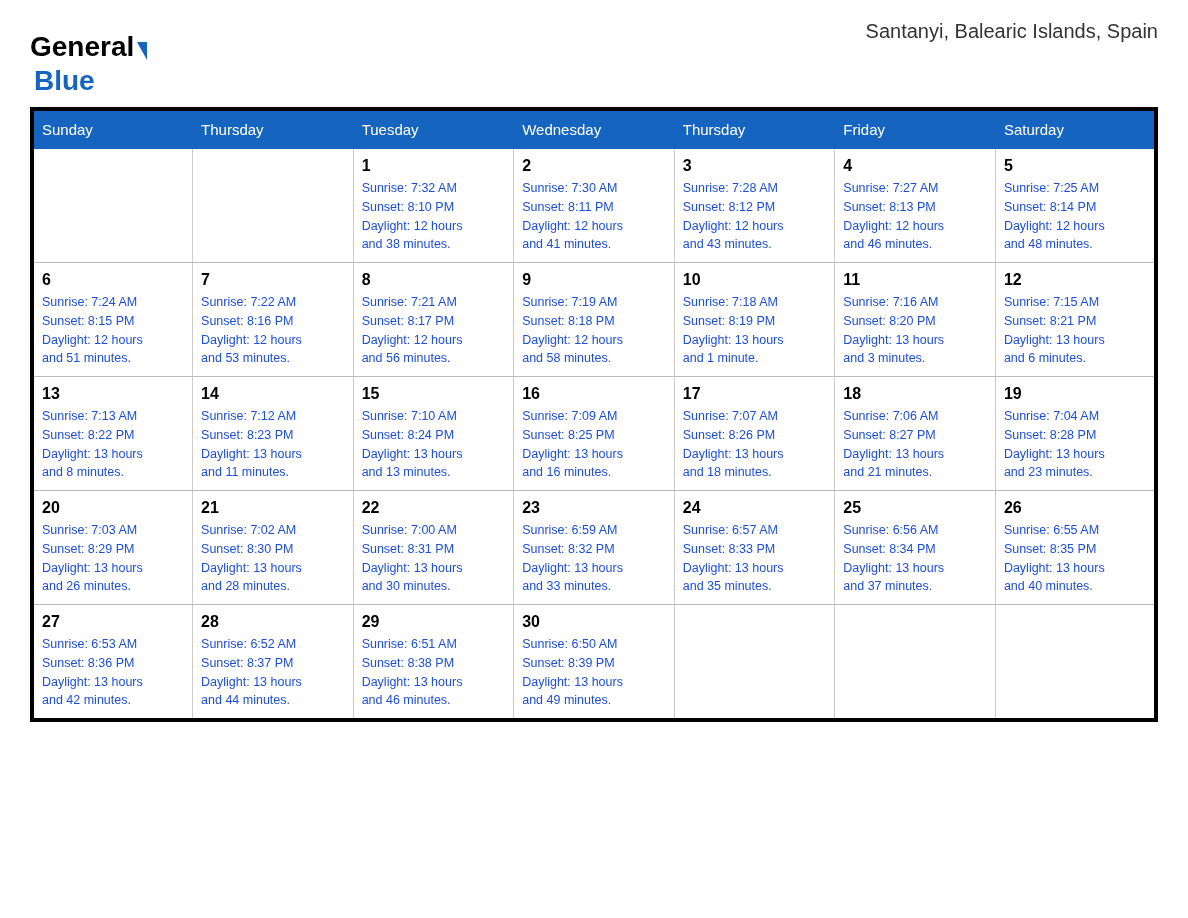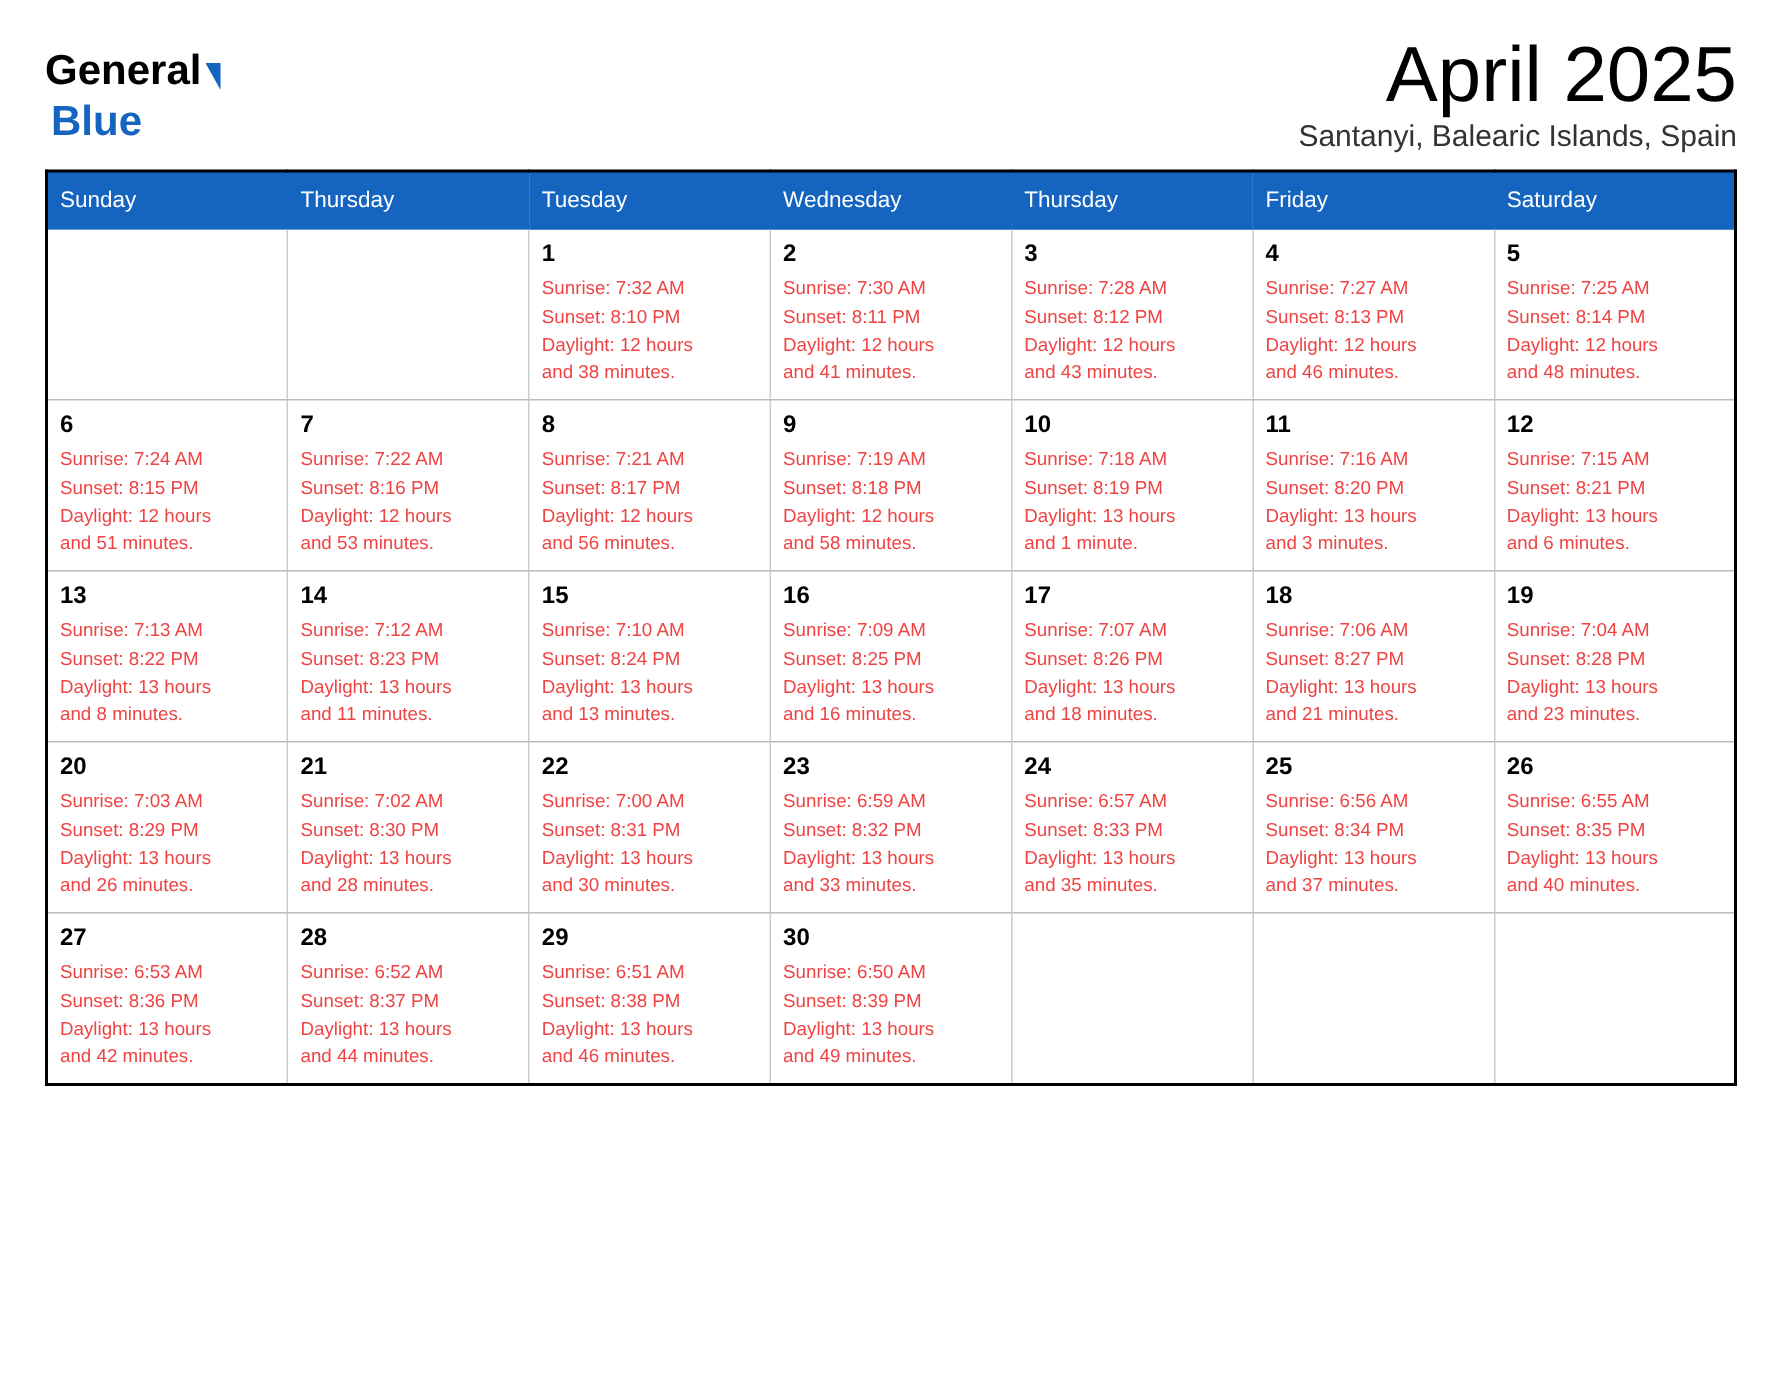--- a/index.html
+++ b/index.html
@@ -39,21 +39,21 @@
       font-weight: normal;
       color: #000;
     }
     .location-title {
       font-size: 20px;
       color: #333;
     }
     .calendar-table {
       width: 100%;
       border-collapse: collapse;
-      border: 2px solid #000000;
+      border: 4px solid #000000;
       padding-left: 31px;
     }
     .calendar-table th {
       background-color: #1565c0;
       color: #fff;
       padding: 10px 8px;
       font-size: 15px;
       font-weight: normal;
       text-align: left;
       border: 1px solid #1565c0;
@@ -69,21 +69,21 @@
     }
     .day-number {
       font-size: 16px;
       font-weight: bold;
       color: #000;
       display: block;
       margin-bottom: 4px;
     }
     .day-info {
       font-size: 12.5px;
-      color: #ef4444;
+      color: #1d4ed8;
       line-height: 1.5;
     }
     .empty-cell {
       background: #fff;
     }
     tr:not(:last-child) td {
       border-bottom: 1px solid #bbb;
     }
   </style>
 </head>
@@ -91,21 +91,20 @@
 
 <div class="header-area">
   <div class="logo">
       <div style="display: flex; align-items: center;">
         <span class="logo-text-general">General</span>
         <div style="width: 0px; height: 0px; border-left: 10px solid transparent; border-right: 0px solid transparent; border-top: 18px solid rgb(21, 101, 192); display: inline-block; margin-left: 3px; position: relative; top: 4px;"></div>
       </div>
       <span class="logo-text-blue" style="margin-left: 4px;">Blue</span>
     </div>
   <div class="title-block">
-    <div class="month-title">April 2025</div>
     <div class="location-title">Santanyi, Balearic Islands, Spain</div>
   </div>
 </div>
 
 <table class="calendar-table">
   <thead>
     <tr>
     <th>Sunday</th>
         <th>Thursday</th>
         <th>Tuesday</th>

